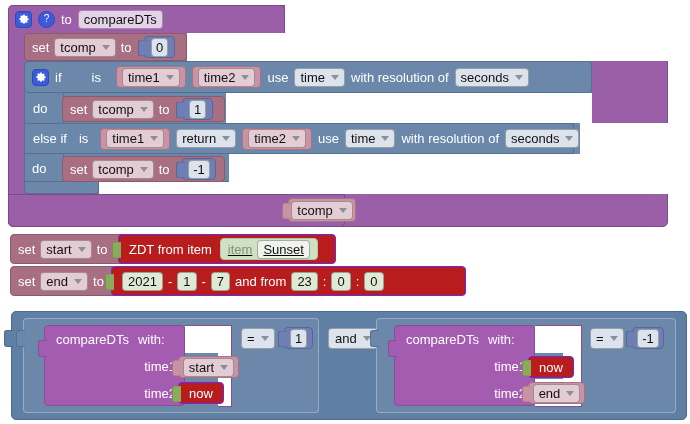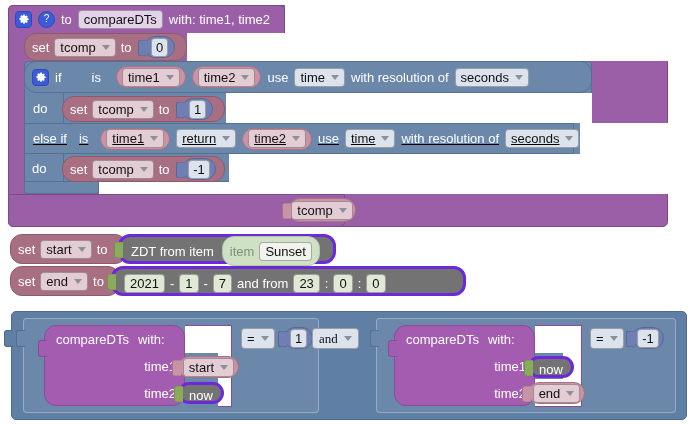--- a/index.html
+++ b/index.html
@@ -8,32 +8,32 @@
     background:#ffffff;
     font-family:"Liberation Sans", sans-serif;
     font-size:13px;
     overflow:hidden;
     position:relative;
     -webkit-font-smoothing:antialiased;
   }
   .canvas{position:absolute;left:0;top:0;width:690px;height:424px;}
 
   
-  .blk{position:absolute;box-sizing:border-box;border-radius:12px;}
+  .blk{position:absolute;box-sizing:border-box;border-radius:4px;}
   .row{display:flex;align-items:center;}
 
   
   .c-proc{background:#9b5fa8;border:1px solid #7d4a89;}
   .c-proc-call{background:#a35cb0;border:1px solid #8a4c96;}
   .c-var{background:#a86f83;border:1px solid #8c5a6c;}
   .c-var-light{background:#c894a5;border:1px solid #a87287;}
   .c-logic{background:#6b88ab;border:1px solid #56708f;}
   .c-logic-d{background:#607fa4;border:1px solid #4e6a8a;}
   .c-num{background:#6f7fb3;border:1px solid #57679c;}
-  .c-time{background:#737373;border:3px solid #6d28d9;}
+  .c-time{background:#b91c1c;border:1px solid #6d28d9;}
   .c-time-light{background:#cfe0c4;border:1px solid #b2c7a4;}
 
   
   .field{
     display:inline-flex;align-items:center;gap:4px;
     background:#dde3ec;border:1px solid rgba(0,0,0,.30);
     border-radius:4px;padding:1px 5px;color:#111;
     font-size:13px;line-height:15px;white-space:nowrap;
   }
   .field.dark-on-var{background:#e3ccd4;}
@@ -82,21 +82,20 @@
     <div class="row" style="height:26px;padding-left:6px;gap:6px;">
       <span class="icobtn">
         <svg width="10" height="10" viewBox="0 0 10 10">
             <path fill="#fff" d="M5 3.1A1.9 1.9 0 1 0 5 6.9 1.9 1.9 0 0 0 5 3.1zm0 1.15a.75.75 0 1 1 0 1.5.75.75 0 0 1 0-1.5z"></path>
             <path fill="#fff" d="M4.3.6h1.4l.2 1.1.9.38.95-.6.99.99-.6.95.38.9 1.1.2v1.4l-1.1.2-.38.9.6.95-.99.99-.95-.6-.9.38-.2 1.1H4.3l-.2-1.1-.9-.38-.95.6-.99-.99.6-.95-.38-.9L.38 5.7V4.3l1.1-.2.38-.9-.6-.95.99-.99.95.6.9-.38z"></path>
           </svg>
       </span>
       <span class="icobtn circ">?</span>
       <span class="lbl">to</span>
       <span class="field on-proc">compareDTs</span>
-      <span class="lbl">with: time1, time2</span>
     </div>
   </div>
 
   <div style="position:absolute;left:285px;top:5px;width:383px;height:28px;background:#ffffff;"></div>
 
   <div class="blk c-var" style="left:24px;top:33px;width:163px;height:28px;">
     <div class="row" style="height:26px;padding-left:7px;gap:5px;">
       <span class="lbl">set</span>
       <span class="field dark-on-var">
         <span>tcomp</span>
@@ -172,21 +171,21 @@
   <div class="blk c-num" style="left:182px;top:98px;width:31px;height:22px;">
     <div class="row" style="height:20px;justify-content:center;">
       <span class="field tight">1</span>
     </div>
     <span class="plug">
         <i style="background:#6f7fb3;border:1px solid #57679c;border-right:none;"></i>
       </span>
   </div>
   <div style="position:absolute;left:226px;top:93px;width:366px;height:30px;background:#ffffff;"></div>
 
-  <div class="blk c-logic" style="left:24px;top:123px;width:550px;height:31px;border-radius:0;text-decoration:underline;">
+  <div class="blk c-logic" style="left:24px;top:123px;width:550px;height:31px;border-radius:0;">
     <div class="row" style="height:29px;padding-left:8px;gap:6px;">
       <span class="lbl">else if</span>
       <span style="display:inline-block;width:12px;"></span>
       <span class="lbl">is</span>
       <span style="display:inline-block;width:3px;"></span>
       <span class="blk c-var-light" style="position:relative;left:0;top:0;width:auto;height:22px;display:inline-flex;align-items:center;padding:0 5px;">
         <span class="field dark-on-var">
           <span>time1</span>
             <i class="caret"></i>
         </span>
@@ -265,21 +264,21 @@
       <span class="field dark-on-var">
         <span>start</span>
           <i class="caret"></i>
       </span>
       <span class="lbl">to</span>
     </div>
   </div>
   <div class="blk c-time" style="left:118px;top:234px;width:218px;height:30px;">
     <div class="row" style="height:28px;padding-left:10px;gap:8px;">
       <span class="lbl">ZDT from item</span>
-      <span class="blk c-time-light" style="position:relative;left:0;top:0;width:auto;height:30px;display:inline-flex;align-items:center;gap:5px;padding:0 7px;">
+      <span class="blk c-time-light" style="position:relative;left:0;top:0;width:auto;height:22px;display:inline-flex;align-items:center;gap:5px;padding:0 7px;text-decoration:underline;">
         <span style="color:#7d9470;">item</span>
         <span class="field on-green-light">Sunset</span>
       </span>
     </div>
     <span class="plug">
         <i style="background:#8aab5b;border:1px solid #74934a;border-right:none;"></i>
       </span>
   </div>
   <div style="position:absolute;left:336px;top:234px;width:332px;height:30px;background:#ffffff;"></div>
 
@@ -368,21 +367,21 @@
   </div>
   <div class="blk c-num" style="left:284px;top:327px;width:29px;height:22px;">
     <div class="row" style="height:20px;justify-content:center;">
       <span class="field tight">1</span>
     </div>
     <span class="plug">
         <i style="background:#6f7fb3;border:1px solid #57679c;border-right:none;"></i>
       </span>
   </div>
 
-  <div class="field" style="position:absolute;left:312px;top:328px;padding:2px 6px;font-family:Liberation Serif, serif;">
+  <div class="field" style="position:absolute;left:328px;top:328px;padding:2px 6px;">
     <span>and</span>
       <i class="caret"></i>
   </div>
 
   <div class="blk c-logic" style="left:376px;top:318px;width:300px;height:95px;border-radius:4px;background:#6b88ab;border:1px solid rgba(255,255,255,.30);"></div>
   <span class="plug" style="left:370px;top:330px;transform:none;">
     <i style="background:#6b88ab;border:1px solid #56708f;border-right:none;"></i>
   </span>
 
   <div class="blk c-proc-call" style="left:394px;top:325px;width:141px;height:81px;">

